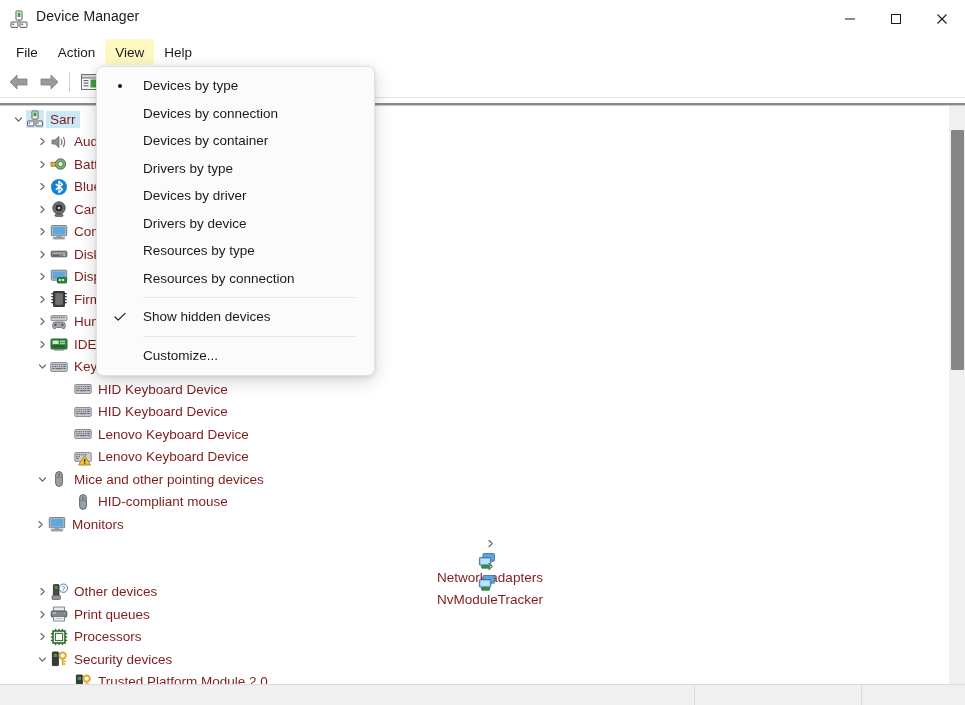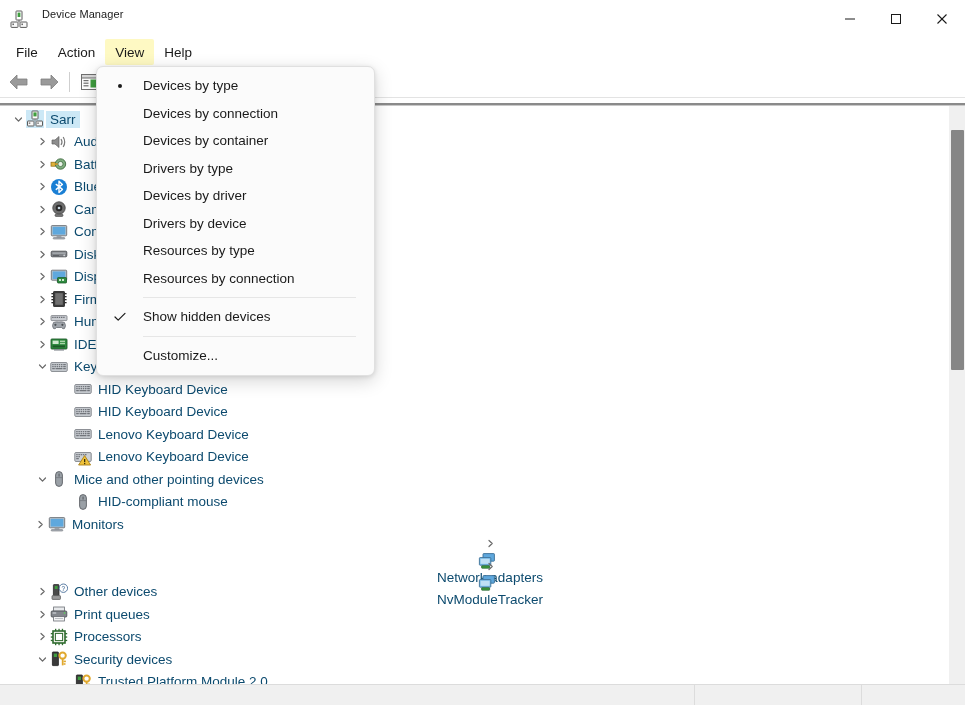--- a/index.html
+++ b/index.html
@@ -13,22 +13,22 @@
 
   
   .titlebar {
     position: absolute; left: 0; top: 0; width: 965px; height: 38px;
     background: #ffffff; display: flex; align-items: center;
   }
   .app-icon {
     position: absolute; left: 9px; top: 9px; width: 20px; height: 20px;
   }
   .title-text {
-    position: absolute; left: 42px; top: 8px;
-    font-size: 11px; color: #1a1a1a; letter-spacing: 0.1px;
+    position: absolute; left: 36px; top: 8px;
+    font-size: 14px; color: #1a1a1a; letter-spacing: 0.1px;
   }
   .wincontrols {
     position: absolute; right: 0; top: 0; height: 38px; display: flex;
   }
   .wc {
     width: 46px; height: 38px; display: flex; align-items: center; justify-content: center;
     background: transparent;
   }
   .wc svg { display: block; }
 
@@ -62,21 +62,21 @@
   }
 
   
   .content {
     position: absolute; left: 0; top: 106px; width: 965px; height: 578px;
     background: #ffffff; overflow: hidden;
   }
   .tree { position: absolute; left: 0; top: 0; width: 946px; padding-top: 2px; }
   .row {
     position: relative; height: 22.5px; display: flex; align-items: center;
-    font-size: 13.5px; color: #0c4a6e; white-space: nowrap;
+    font-size: 13.5px; color: #7f1d1d; white-space: nowrap;
   }
   .chev {
     width: 16px; height: 22px; display: flex; align-items: center; justify-content: center;
     flex: 0 0 16px; color: #6a6a6a;
   }
   .chev svg { display: block; }
   .ico {
     width: 18px; height: 18px; flex: 0 0 18px; margin-right: 6px;
     position: relative; display: block;
   }

